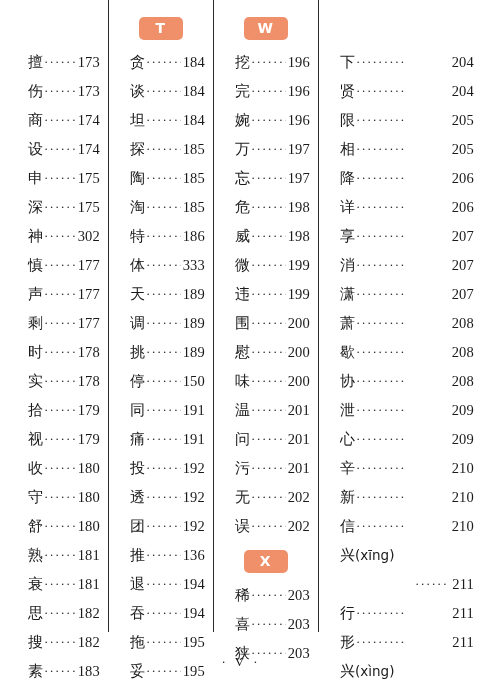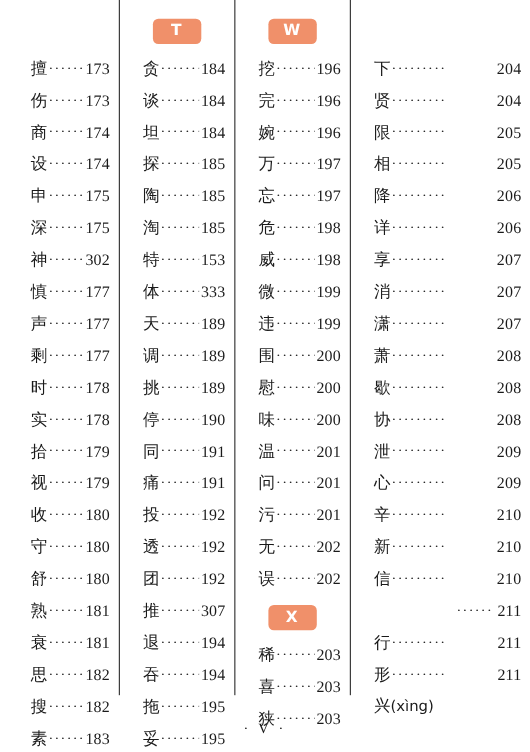--- a/index.html
+++ b/index.html
@@ -303,21 +303,21 @@
             <span class="pageno">185</span>
           </div>
           <div class="entry">
             <span class="hanzi">淘</span>
             <span class="leader">·········</span>
             <span class="pageno">185</span>
           </div>
           <div class="entry">
             <span class="hanzi">特</span>
             <span class="leader">·········</span>
-            <span class="pageno">153</span>
+            <span class="pageno">186</span>
           </div>
           <div class="entry">
             <span class="hanzi">体</span>
             <span class="leader">·········</span>
             <span class="pageno">333</span>
           </div>
           <div class="entry">
             <span class="hanzi">天</span>
             <span class="leader">·········</span>
             <span class="pageno">189</span>
@@ -328,21 +328,21 @@
             <span class="pageno">189</span>
           </div>
           <div class="entry">
             <span class="hanzi">挑</span>
             <span class="leader">·········</span>
             <span class="pageno">189</span>
           </div>
           <div class="entry">
             <span class="hanzi">停</span>
             <span class="leader">·········</span>
-            <span class="pageno">190</span>
+            <span class="pageno">150</span>
           </div>
           <div class="entry">
             <span class="hanzi">同</span>
             <span class="leader">·········</span>
             <span class="pageno">191</span>
           </div>
           <div class="entry">
             <span class="hanzi">痛</span>
             <span class="leader">·········</span>
             <span class="pageno">191</span>
@@ -358,21 +358,21 @@
             <span class="pageno">192</span>
           </div>
           <div class="entry">
             <span class="hanzi">团</span>
             <span class="leader">·········</span>
             <span class="pageno">192</span>
           </div>
           <div class="entry">
             <span class="hanzi">推</span>
             <span class="leader">·········</span>
-            <span class="pageno">307</span>
+            <span class="pageno">136</span>
           </div>
           <div class="entry">
             <span class="hanzi">退</span>
             <span class="leader">·········</span>
             <span class="pageno">194</span>
           </div>
           <div class="entry">
             <span class="hanzi">吞</span>
             <span class="leader">·········</span>
             <span class="pageno">194</span>
@@ -580,20 +580,21 @@
           <div class="entry">
             <span class="hanzi">新</span>
             <span class="leader">·········</span>
             <span class="pageno">210</span>
           </div>
           <div class="entry">
             <span class="hanzi">信</span>
             <span class="leader">·········</span>
             <span class="pageno">210</span>
           </div>
+          <div class="entry wrap-head"><span class="hanzi-pinyin">兴</span><span class="pinyin">(xīng)</span></div>
           <div class="entry wrap-tail">
             <span class="leader">······</span>
             <span class="pageno">211</span>
           </div>
           <div class="entry">
             <span class="hanzi">行</span>
             <span class="leader">·········</span>
             <span class="pageno">211</span>
           </div>
           <div class="entry">

